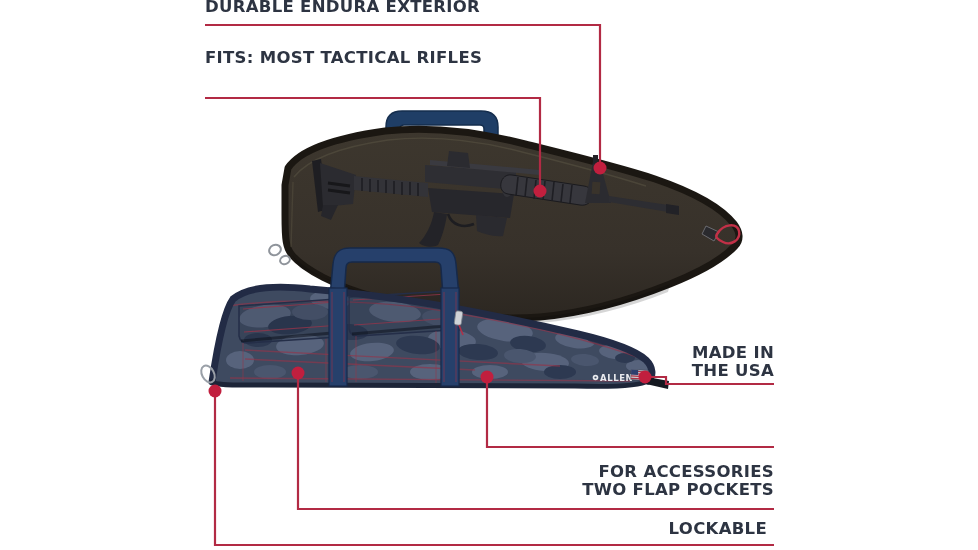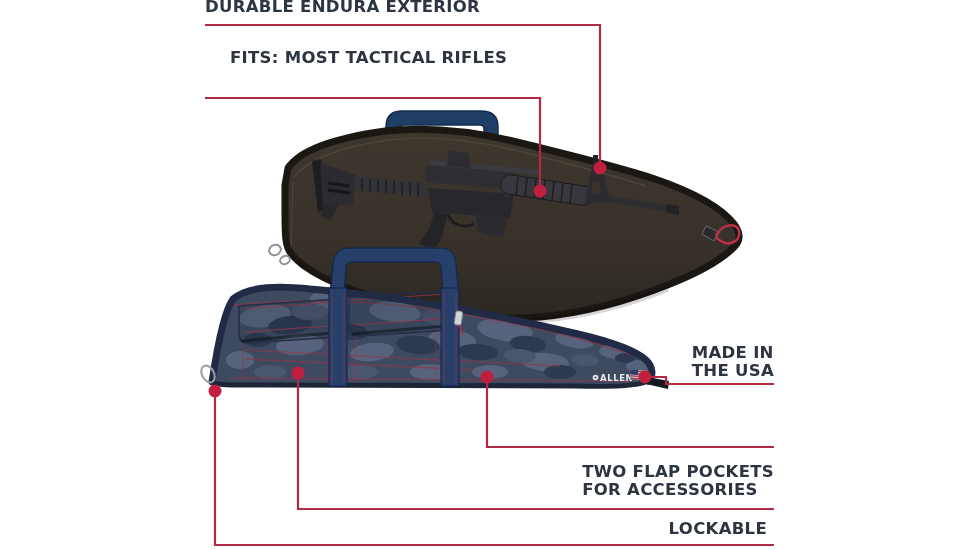--- a/index.html
+++ b/index.html
@@ -6,22 +6,22 @@
   .stage{
     position:relative;width:978px;height:550px;overflow:hidden;
     background:#ffffff;font-family:"DejaVu Sans",sans-serif;
   }
   .stage svg{position:absolute;left:0;top:0;}
   .lbl{
     position:absolute;color:#2d3442;font-weight:bold;font-size:16.5px;
     line-height:18px;letter-spacing:0.3px;text-transform:uppercase;
     white-space:nowrap;
   }
-  .lbl.right{}
-  .ln{display:block;margin-left:25px;}
+  .lbl.right{text-align:right;}
+  .ln{display:block;}
 </style>
 </head>
 <body>
 
 <div class="stage">
 
   <svg width="978" height="550" viewBox="0 0 978 550">
     <defs>
       <linearGradient id="caseGrad" x1="0" y1="0" x2="0" y2="1">
         <stop offset="0" stop-color="#3d372e"></stop>
@@ -213,19 +213,19 @@
 
   <div class="lbl right" style="right:204px;top:344px">
     <span class="ln">MADE IN</span>
     <span class="ln">THE USA</span>
   </div>
 
   <div class="lbl right" style="right:204px;top:401px">
   </div>
 
   <div class="lbl right" style="right:204px;top:463px">
+    <span class="ln">FOR ACCESSORIES</span>
     <span class="ln">TWO FLAP POCKETS</span>
-    <span class="ln">FOR ACCESSORIES</span>
   </div>
 
   <div class="lbl right" style="right:211px;top:520px">LOCKABLE</div>
 
 </div>
 
 </body></html>

